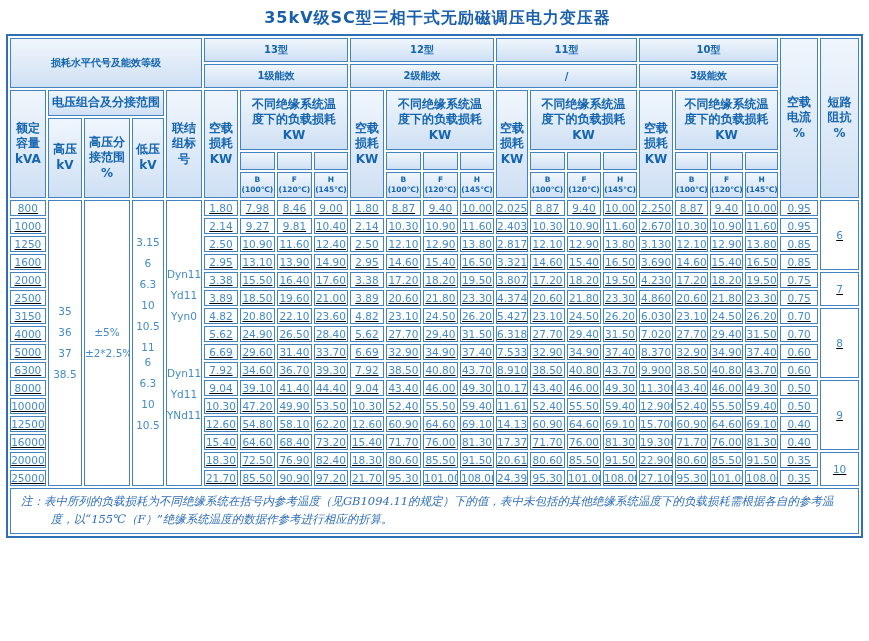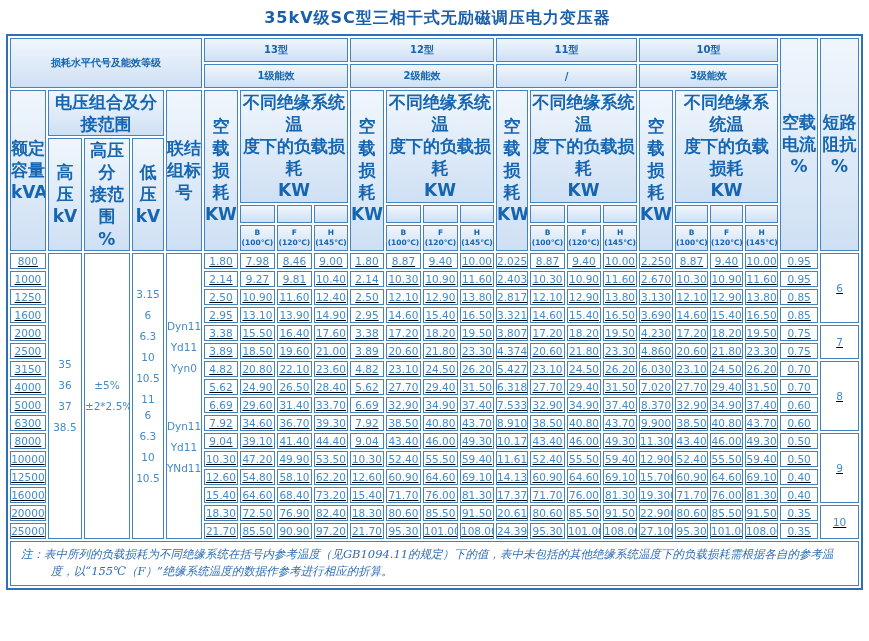--- a/index.html
+++ b/index.html
@@ -4,21 +4,21 @@
 <style>
   html,body{margin:0;padding:0;background:#fff;}
   body{width:869px;height:641px;font-family:"DejaVu Sans","Liberation Sans",sans-serif;}
   .page{width:869px;height:641px;background:#fff;box-sizing:border-box;padding-top:5px;}
   .title{text-align:center;font-size:16px;font-weight:bold;color:#1a5fab;letter-spacing:1px;padding:3px 0 5px 6px;}
   table.spec{border-collapse:separate;border-spacing:2px;table-layout:fixed;width:853px;margin:0 auto;
     border:2px solid #2f6fb3;background:#fff;}
   th,td{border:1px solid #4283c4;text-align:center;vertical-align:middle;padding:0;overflow:hidden;box-sizing:border-box;}
   .hcell{background:linear-gradient(180deg,#f0f6fc 0%,#cfe0f4 100%);color:#1565b0;font-weight:bold;}
   .big{font-size:10px;}
-  .mid{font-size:17px;line-height:1.3;}
+  .mid{font-size:12px;line-height:1.3;}
   .temp{font-size:10.5px;padding-left:41px;}
   .sub{font-size:7.5px;line-height:1.3;}
   .pre{white-space:pre-line;}
   td.num{color:#448bc9;font-size:10.5px;background:#fff;}
   td.tall{position:relative;}
   .pos-c,.pos-u,.pos-l{position:absolute;left:0;right:0;transform:translateY(-50%);white-space:pre-line;line-height:2.0;}
   .pos-c{top:50%;}
   .pos-u{top:33%;}
   .pos-l{top:68%;}
   #hr1{height:24px;} #hr2{height:24px;margin-left:8px;} #hr3{height:26px;} #hr4{height:32px;} #hr5{height:18px;} #hr6{height:26px;}

